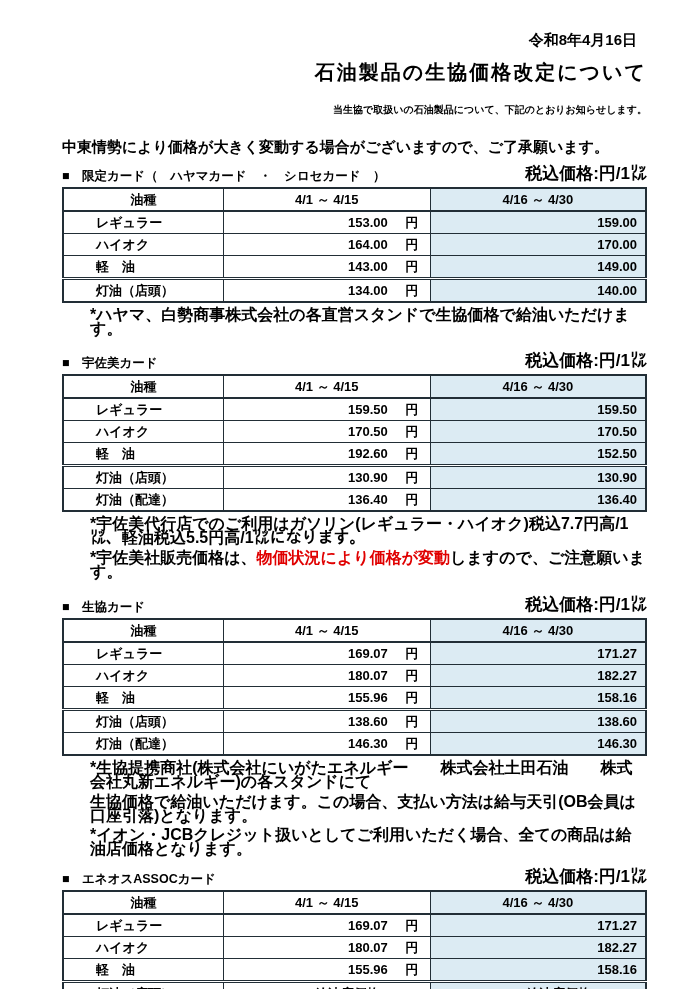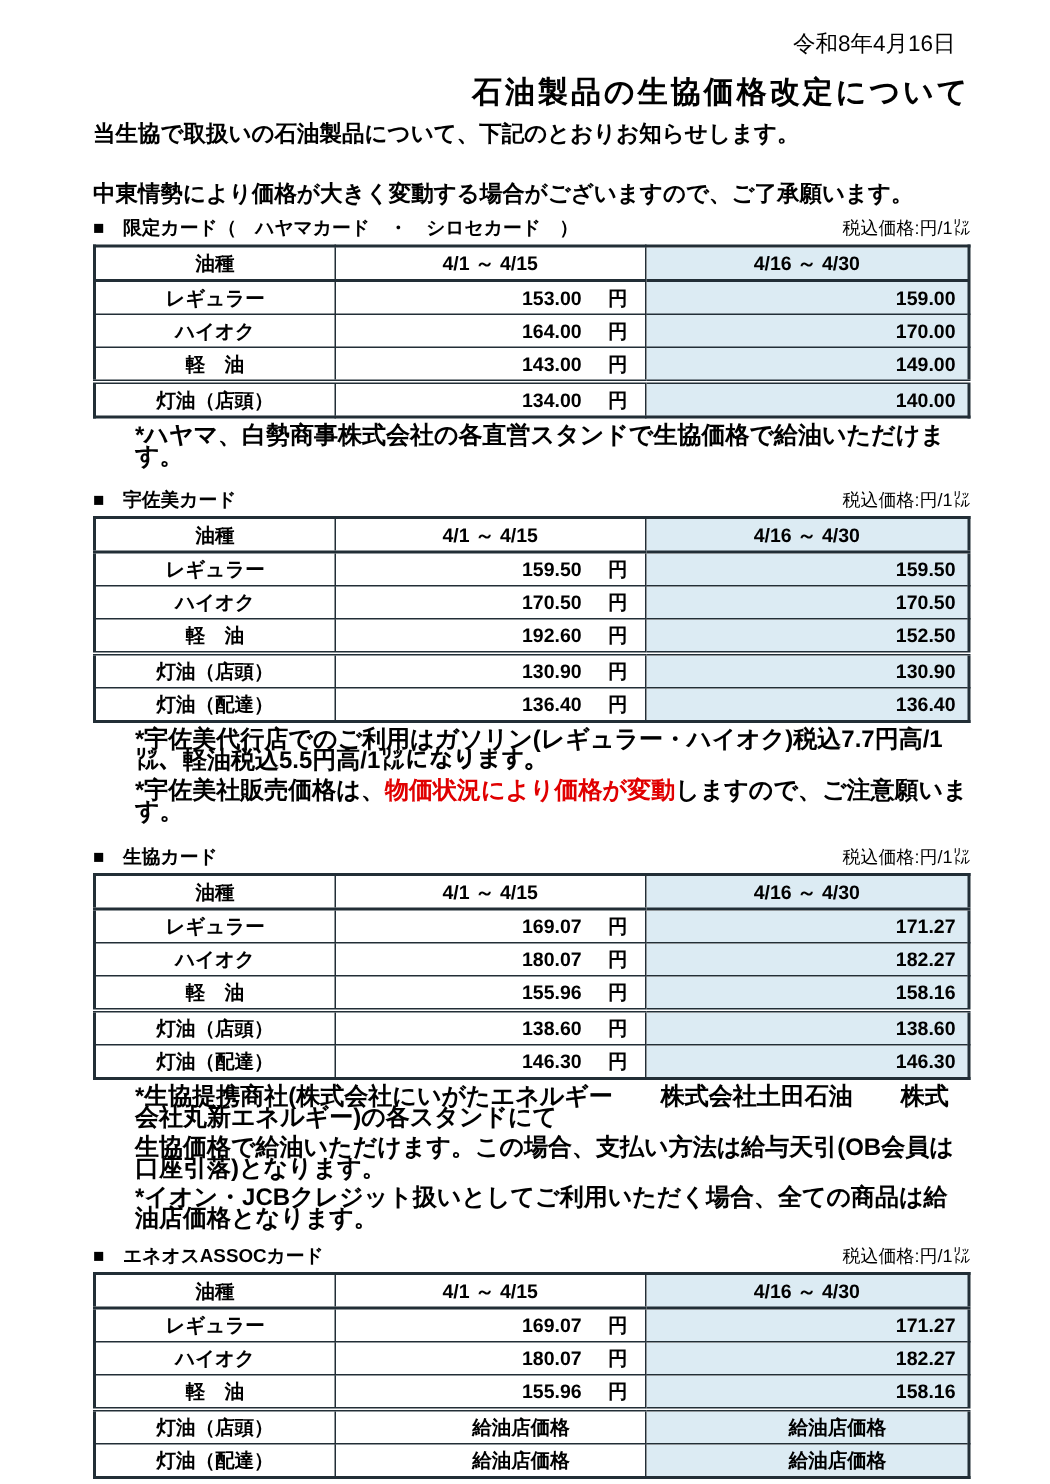--- a/index.html
+++ b/index.html
@@ -9,47 +9,47 @@
     --footer_bg:#000000;
   }
   *{box-sizing:border-box;}
   html,body{margin:0;padding:0;background:#ffffff;}
   body{
     width:700px;height:989px;overflow:hidden;
     font-family:"Liberation Sans","DejaVu Sans",sans-serif;
     color:#000;
   }
   .content{margin-left:62px;width:585px;}
-  .date-line{padding-top:20px;text-align:right;padding-right:10px;font-size:15px;font-weight:normal;}
+  .date-line{padding-top:31px;text-align:right;padding-right:10px;font-size:15px;font-weight:bold;}
   .doc-title{margin-top:9px;text-align:right;font-size:20px;font-weight:bold;letter-spacing:2px;}
-  .doc-subtitle{margin-top:5px;text-align:left;font-size:15px;font-weight:bold;}
+  .doc-subtitle{margin-top:17px;text-align:right;font-size:10px;font-weight:bold;}
   .doc-warning{margin-top:21px;font-size:15px;font-weight:bold;}
 
   .section.sec1{margin-top:5px;}
   .section.sec2{margin-top:13px;}
   .section.sec3{margin-top:14px;}
   .section.sec4{margin-top:9px;}
 
   .section-head{display:flex;justify-content:space-between;align-items:flex-end;margin-bottom:2px;}
   .section-title{font-size:12.5px;font-weight:bold;}
-  .unit-label{font-size:12px;font-weight:normal;}
+  .unit-label{font-size:17px;font-weight:bold;}
 
   table.price-table{
     width:100%;border-collapse:collapse;table-layout:fixed;
     border:2px solid var(--border_dark);
   }
   col.c1{width:27.5%;} col.c2{width:35.5%;} col.c3{width:37%;}
   .price-table th,.price-table td{
     border:1px solid var(--border_dark);
     height:21px;padding:0 0;
     font-size:13px;font-weight:bold;line-height:21px;
     overflow:hidden;white-space:nowrap;
   }
   .price-table th{text-align:center;border-bottom:2px solid var(--border_dark);}
-  .price-table td.fuel{text-align:center;}
+  .price-table td.fuel{text-align:left;padding-left:32px;}
   .price-table td.price{text-align:right;padding-right:8px;}
   .price-table .hl{background:var(--highlight_blue);}
   .price-table tr.sep td{border-top:3px double var(--border_dark);}
   .yen{display:inline-block;width:20px;margin-left:14px;text-align:center;}
   .price-table td.center-val{text-align:center;padding-left:41px;}
 
   .note{margin:5px 0 0 28px;font-size:16px;font-weight:bold;line-height:14px;}
   .note.cont{margin-top:6px;}
   .note .red{color:var(--note_red);}
 </style>

